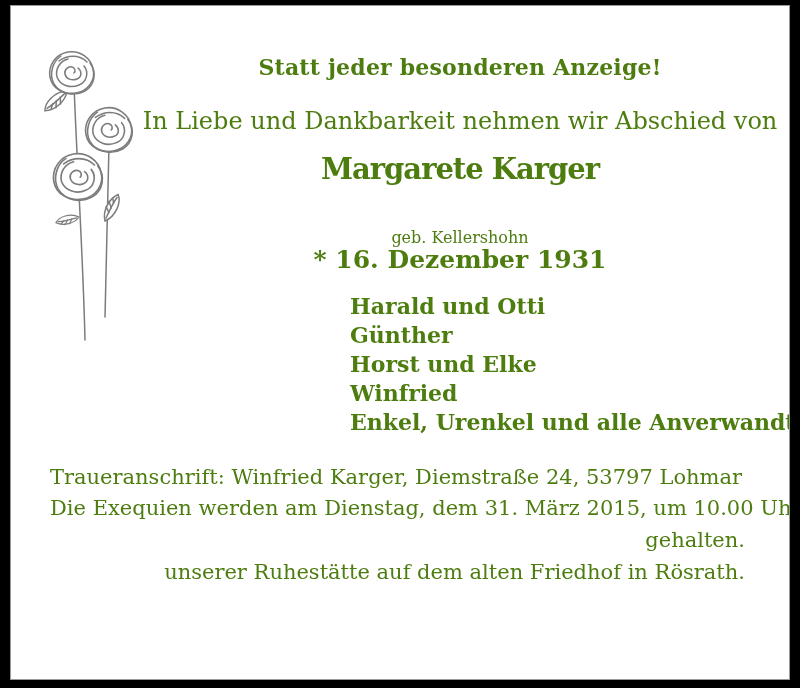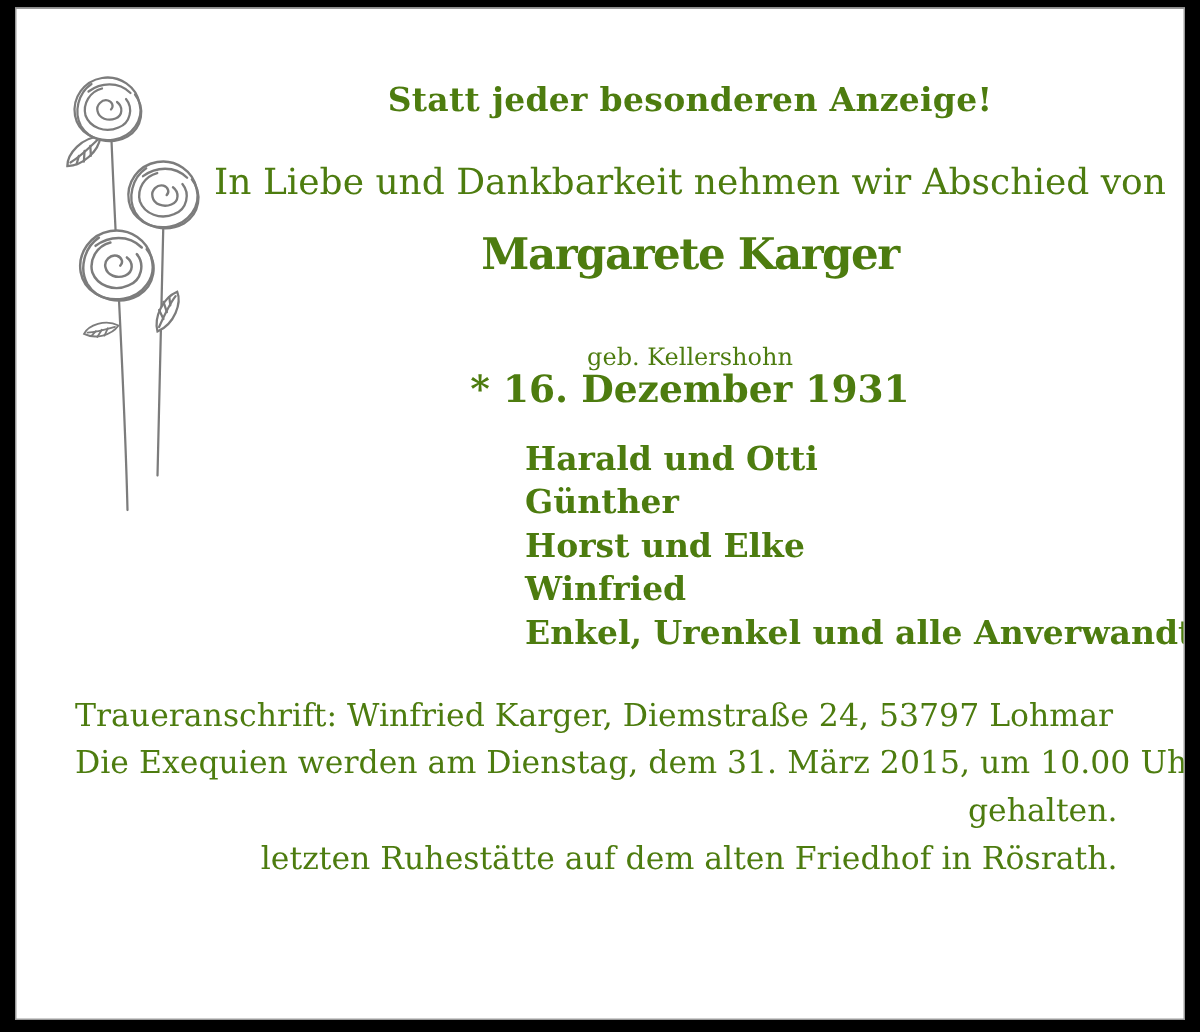--- a/index.html
+++ b/index.html
@@ -125,18 +125,18 @@
 
     <div class="bottom-block">
       <div class="address-line">Traueranschrift: Winfried Karger, Diemstraße 24, 53797 Lohmar</div>
 
       <div>
         <div class="jline">Die Exequien werden am Dienstag, dem 31. März 2015, um 10.00 Uhr</div>
         <div class="lline">gehalten.</div>
       </div>
 
       <div>
-        <div class="lline">letzten Ruhestätte auf dem alten Friedhof in Rösrath.</div>
+        <div class="lline">unserer Ruhestätte auf dem alten Friedhof in Rösrath.</div>
       </div>
     </div>
 
   </div>
 </div>
 
 </body></html>

